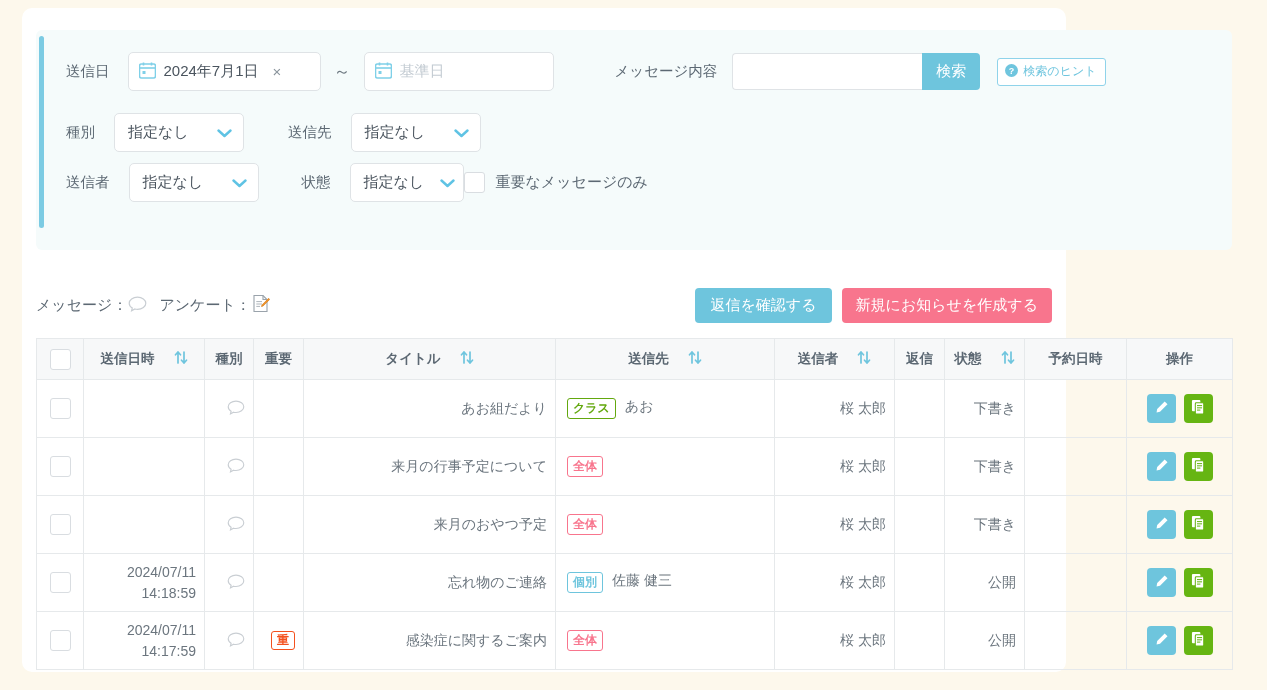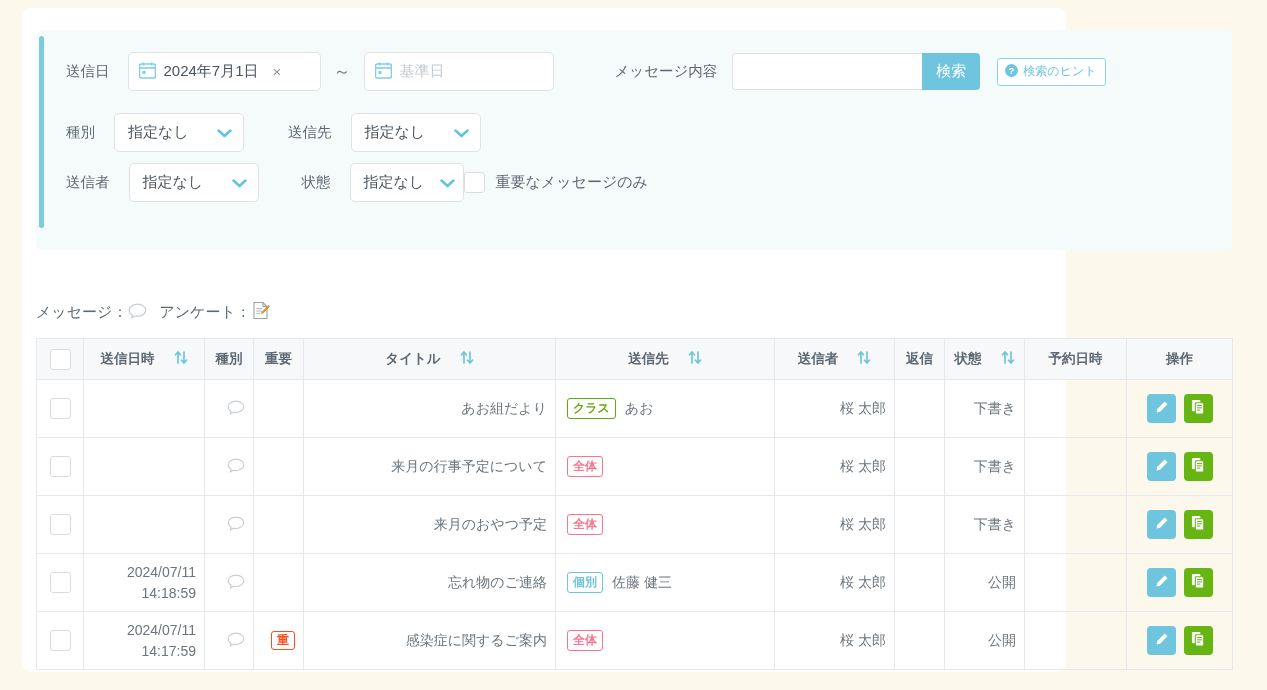--- a/index.html
+++ b/index.html
@@ -149,21 +149,21 @@
     background: #ffffff;
     border: 1px solid #d9dde1;
     border-radius: 3px;
   }
   .cb-filter-label { margin-left: 11px; font-size: 15px; color: #5c6873; white-space: nowrap; }
 
   
   #legend-bar {
     position: absolute;
     left: 14px;
-    top: 293px;
+    top: 286px;
     display: flex;
     align-items: center;
   }
   .legend-text { font-size: 15px; color: #5c6873; }
   .legend-icon { margin: 0 4px 0 1px; display: inline-block; vertical-align: middle; }
 
   #action-bar {
     position: absolute;
     right: 14px;
     top: 280px;
@@ -238,21 +238,21 @@
     border-radius: 3px;
     cursor: pointer;
   }
 
   .dt-cell { font-size: 13.5px; line-height: 1.45; color: #6b757e; }
 
   .title-cell { text-align: left; padding-left: 14px !important; font-size: 14px; }
 
   
   .dest-cell { text-align: left !important; padding-left: 11px !important; }
-  .dest-inner { display: flex; align-items: center; }
+  .dest-inner { display: flex; align-items: flex-start; }
   .badge {
     display: inline-block;
     padding: 2px 5px;
     border-radius: 3px;
     font-size: 12px;
     font-weight: bold;
     line-height: 1.25;
     white-space: nowrap;
   }
   .badge-class { color: #63a80e; border: 1.5px solid #63a80e; }
@@ -405,20 +405,24 @@
         <path d="M2 1.5h9l4 4v12H2z" fill="#ffffff" stroke="#9aa3ab" stroke-width="1.1"></path>
         <path d="M11 1.5v4h4" fill="none" stroke="#9aa3ab" stroke-width="1.1"></path>
         <line x1="4.3" y1="7.6" x2="10" y2="7.6" stroke="#aeb5bb" stroke-width="1"></line>
         <line x1="4.3" y1="10" x2="10" y2="10" stroke="#aeb5bb" stroke-width="1"></line>
         <line x1="4.3" y1="12.4" x2="8" y2="12.4" stroke="#aeb5bb" stroke-width="1"></line>
         <path d="M16.6 4.3l1.1 1.1-6.6 6.6-1.6.5.5-1.6z" fill="#f0932b" stroke="#d97f1b" stroke-width="0.7"></path>
       </svg>
     </span>
   </div>
 
+  <div id="action-bar">
+    <button class="btn-reply">返信を確認する</button>
+    <button class="btn-new">新規にお知らせを作成する</button>
+  </div>
 
   <table id="msg-table">
     <colgroup>
       <col style="width:47px">
         <col style="width:121px">
         <col style="width:49px">
       <col style="width:50px">
         <col style="width:252px">
         <col style="width:219px">
       <col style="width:120px">

